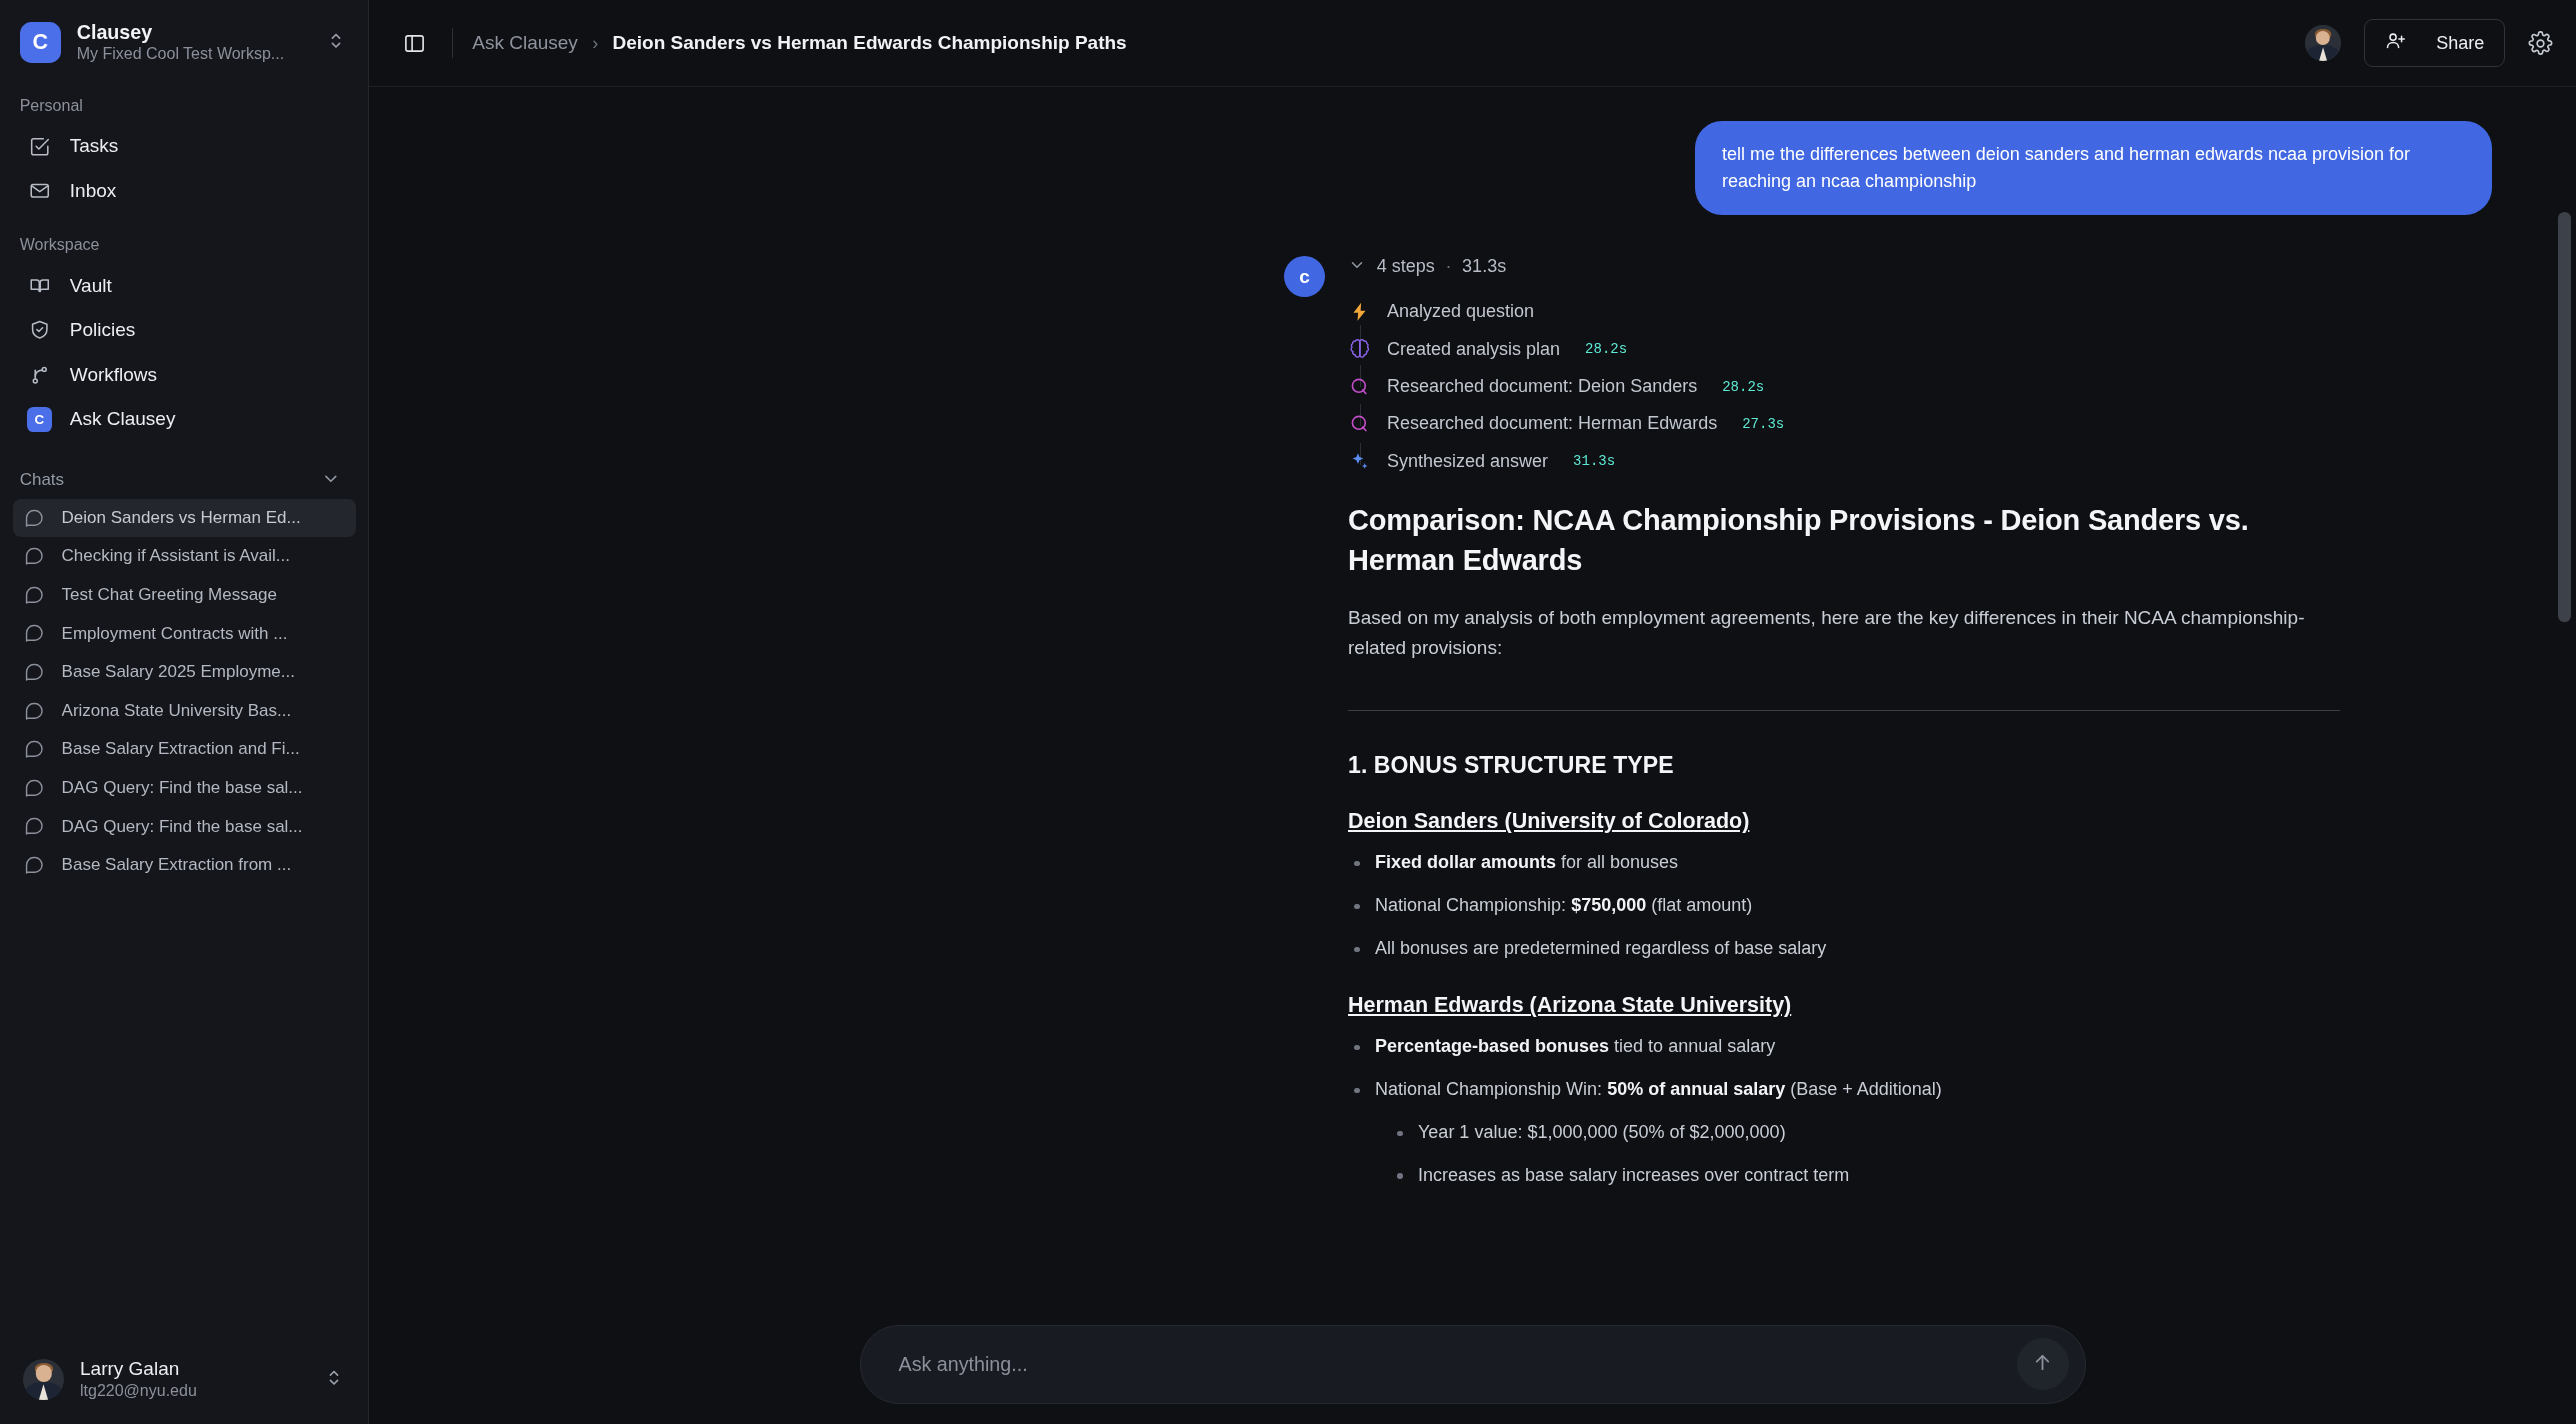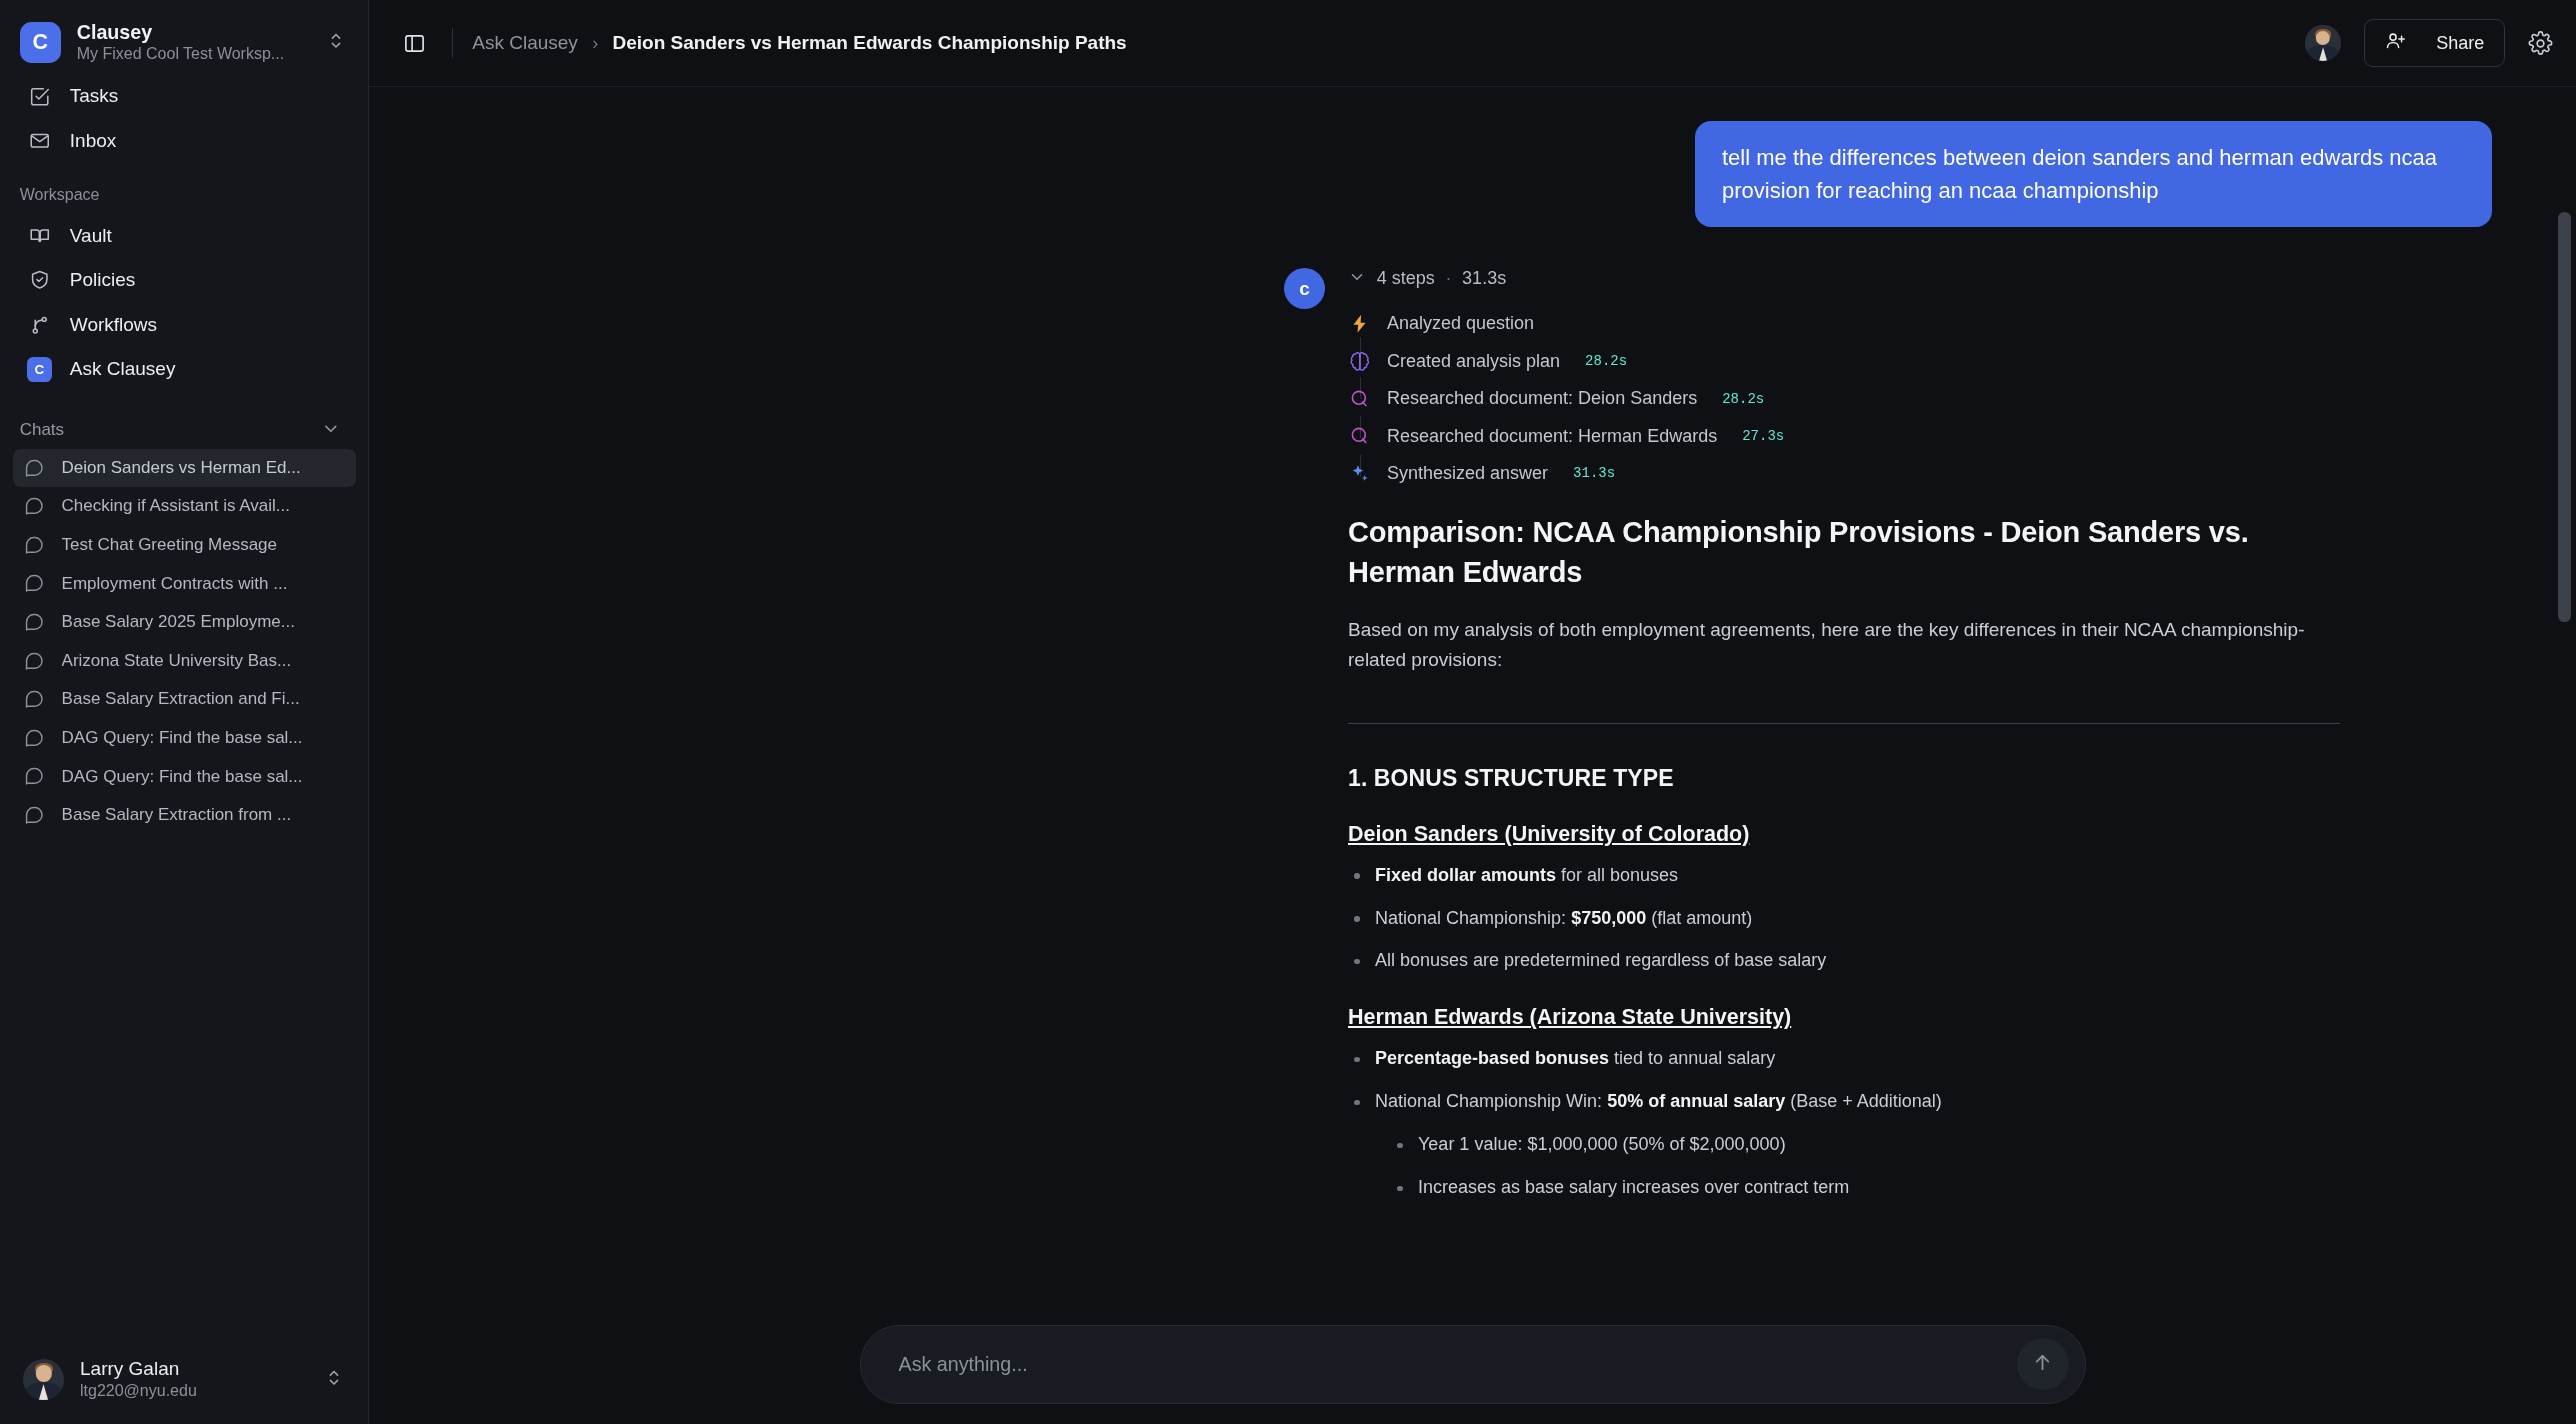--- a/index.html
+++ b/index.html
@@ -118,22 +118,22 @@
     padding: 9.8px 19.7px; color: #eceef1; font-size: 18px; cursor: pointer;
   }
   .gear-btn { color: #c7ccd4; cursor: pointer; display:flex; align-items:center; }
 
   .scrollwrap { flex: 1; position: relative; overflow: hidden; }
   .scrollarea { position: absolute; inset: 0; padding-right: 29px; }
 
   .msg-user-row { display: flex; justify-content: flex-end; padding: 34px 55px 0 0; }
   .bubble {
     background: #4168e2; color: #fff;
-    border-radius: 16px; padding: 19.7px 27px;
-    max-width: 797px; font-size: 22px; line-height: 1.52;
+    border-radius: 27px; padding: 19.7px 27px;
+    max-width: 797px; font-size: 18px; line-height: 1.52;
   }
 
   .assist-row { display: flex; gap: 23px; padding: 41px 0 0 915px; }
   .assist-avatar {
     width: 41px; height: 41px; flex: 0 0 41px; border-radius: 50%;
     background: #4168e2; color: #fff; font-size: 19px; font-weight: 600;
     display: flex; align-items: center; justify-content: center;
   }
   .steps-head { display: flex; align-items: center; gap: 10.7px; cursor: pointer; }
   .steps-head .cv { color: #9399a3; }
@@ -210,20 +210,21 @@
         <div class="ws-sub">My Fixed Cool Test Worksp...</div>
       </div>
       <div class="ws-chevrons">
         <svg width="18" height="21.5" viewBox="0 0 20 24" fill="none" stroke="currentColor" stroke-width="1.8" stroke-linecap="round" stroke-linejoin="round">
             <path d="M6 9l4-4 4 4"></path>
             <path d="M6 15l4 4 4-4"></path>
           </svg>
       </div>
     </div>
 
+    <div class="sec-label">Personal</div>
 
     <div class="nav-item">
       <span class="ico">
         <svg width="21.5" height="21.5" viewBox="0 0 24 24" fill="none" stroke="currentColor" stroke-width="1.7" stroke-linecap="round" stroke-linejoin="round">
             <path d="M21 11.5V19a2 2 0 0 1-2 2H5a2 2 0 0 1-2-2V5a2 2 0 0 1 2-2h11"></path>
             <path d="M8 11.5l3 3L21.5 4"></path>
           </svg>
       </span>
       <span class="lbl">Tasks</span>
     </div>

